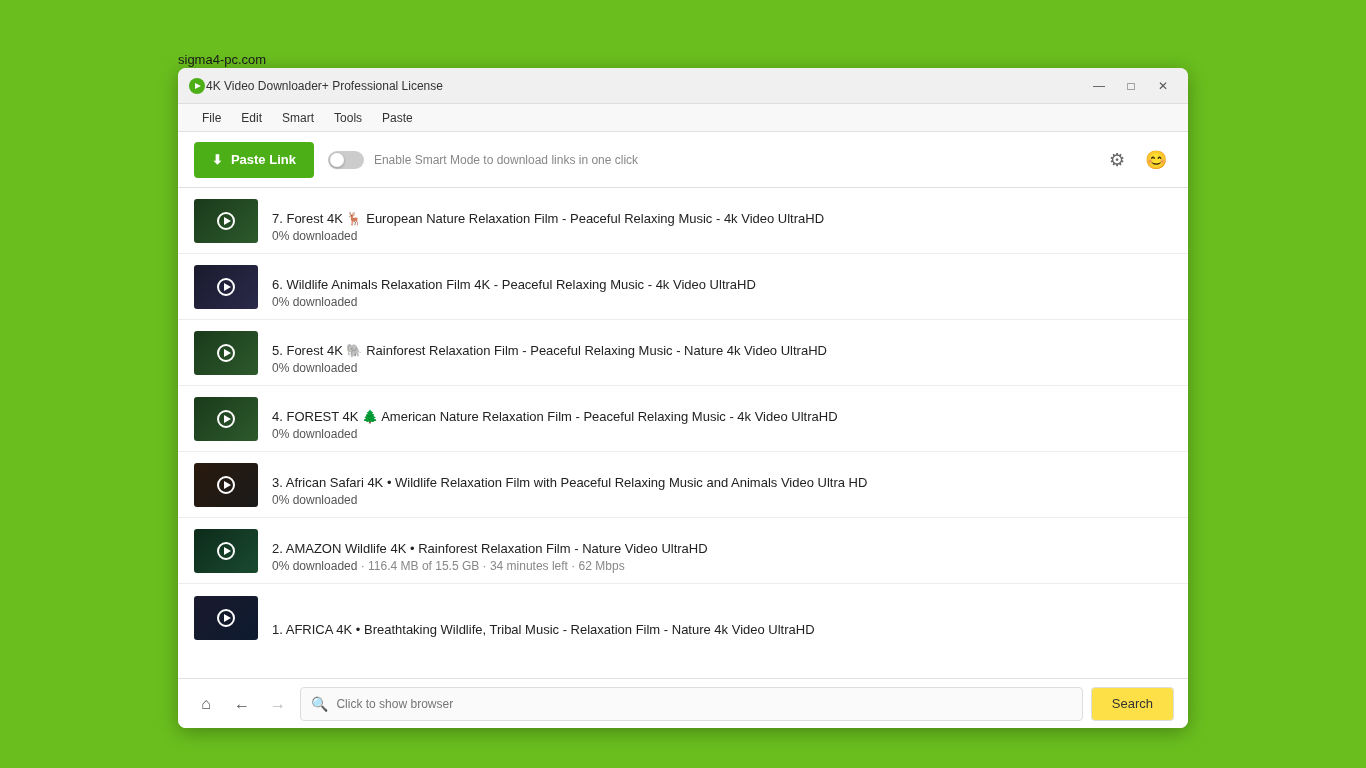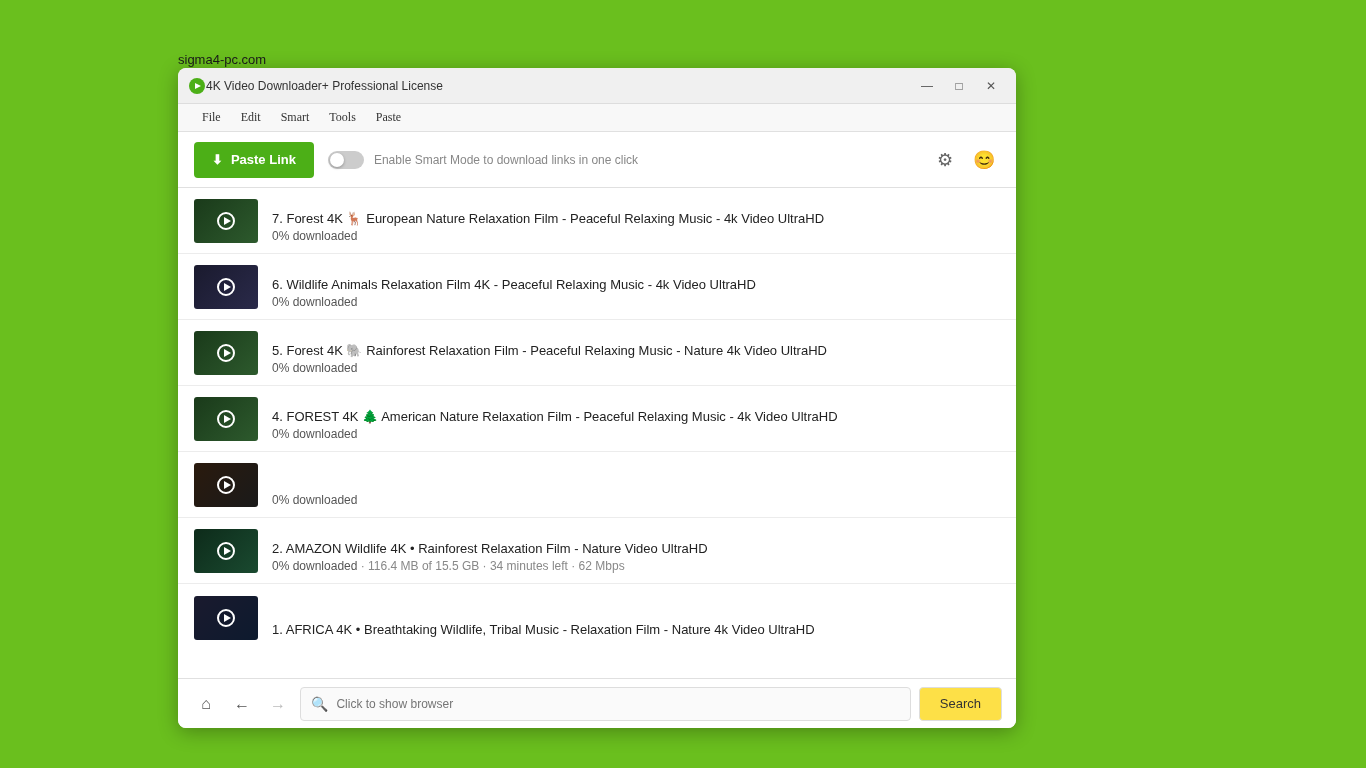--- a/index.html
+++ b/index.html
@@ -18,21 +18,21 @@
       top: 52px;
       left: 178px;
       font-size: 13px;
       color: #1a1a1a;
       font-weight: 500;
     }
     .window {
       position: absolute;
       top: 68px;
       left: 178px;
-      width: 838px;
+      width: 1010px;
       height: 660px;
       background: #f5f5f5;
       border-radius: 8px;
       box-shadow: 0 4px 20px rgba(0,0,0,0.3);
       display: flex;
       flex-direction: column;
       overflow: hidden;
     }
     
     .title-bar {
@@ -76,21 +76,20 @@
       background: #f8f8f8;
       border-bottom: 1px solid #e0e0e0;
       flex-shrink: 0;
     }
     .menu-item {
       font-size: 12px;
       color: #333;
       padding: 4px 10px;
       cursor: pointer;
       border-radius: 3px;
-      font-family: Liberation Serif, serif;
     }
     
     .toolbar {
       display: flex;
       align-items: center;
       height: 56px;
       padding: 0 16px;
       background: #ffffff;
       border-bottom: 1px solid #e0e0e0;
       flex-shrink: 0;
@@ -377,20 +376,21 @@
       <div class="download-info">
         <div class="download-title">4. FOREST 4K 🌲 American Nature Relaxation Film - Peaceful Relaxing Music - 4k Video UltraHD</div>
         <div class="download-status"><span class="downloaded">0% downloaded</span></div>
       </div>
     </div>
       <div class="download-item">
       <div class="thumbnail thumb-safari">
         <div class="thumb-play"></div>
       </div>
       <div class="download-info">
+        <div class="download-title">3. African Safari 4K • Wildlife Relaxation Film with Peaceful Relaxing Music and Animals Video Ultra HD</div>
         <div class="download-status"><span class="downloaded">0% downloaded</span></div>
       </div>
     </div>
       <div class="download-item">
       <div class="thumbnail thumb-amazon">
         <div class="thumb-play"></div>
       </div>
       <div class="download-info">
         <div class="download-title">2. AMAZON Wildlife 4K • Rainforest Relaxation Film - Nature Video UltraHD</div>
         <div class="download-status"><span class="downloaded">0% downloaded</span><span> · 116.4 MB of 15.5 GB · 34 minutes left · 62 Mbps</span></div>

